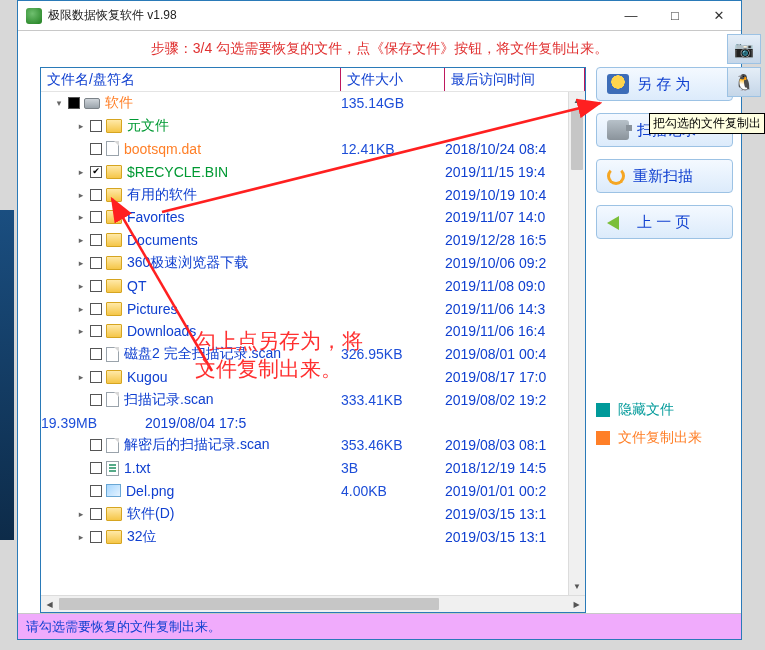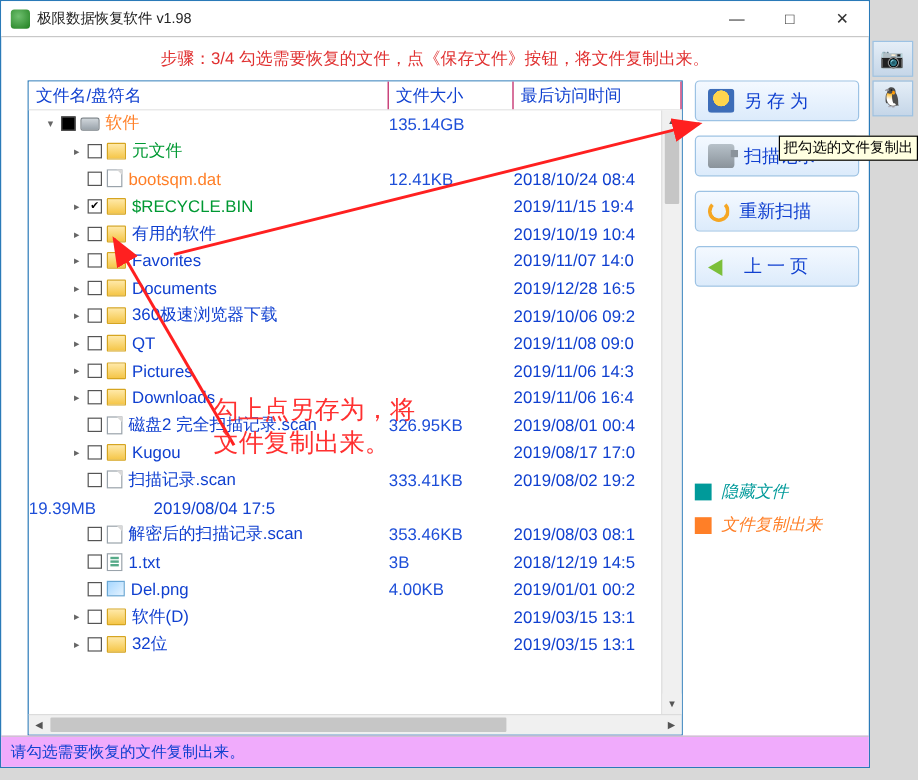--- a/index.html
+++ b/index.html
@@ -1,17 +1,17 @@
 <!DOCTYPE html>
 <html><head>
 <meta charset="utf-8">
 <style>
 * { margin:0; padding:0; box-sizing:border-box; font-family:"Microsoft YaHei","SimSun",Arial,sans-serif; }
 body { background:#d8d8d8; width:765px; height:650px; overflow:hidden; position:relative; }
-.window { position:absolute; left:0; top:0; width:725px; height:640px; background:#fff; border:1px solid #2a7ab8; }
+.window { position:absolute; left:17px; top:0; width:725px; height:640px; background:#fff; border:1px solid #2a7ab8; }
 .titlebar { height:30px; background:#fff; display:flex; align-items:center; border-bottom:1px solid #c8c8c8; }
 .titlebar .icon { width:16px; height:16px; margin:0 6px 0 8px; background:radial-gradient(circle at 40% 35%,#6fbf6f,#1f7f1f); border-radius:3px; }
 .titlebar .title { font-size:12px; color:#222; flex:0 0 auto; }
 .titlebar .spacer { flex:1; }
 .winbtn { width:44px; height:29px; display:flex; align-items:center; justify-content:center; color:#333; font-size:13px; }
 .winbtn.close { color:#333; }
 .step-bar { height:36px; display:flex; align-items:center; justify-content:center; color:#e03030; font-size:14px; font-weight:500; }
 .content { display:flex; padding:0 8px 0 22px; height:calc(100% - 30px - 36px - 26px); }
 .panel { flex:0 0 546px; border:1px solid #2a7ab8; display:flex; flex-direction:column; position:relative; }
 .cols { display:flex; height:24px; background:#fff; border-bottom:1px solid #e4e4e4; font-size:14px; color:#1040d0; }
@@ -51,21 +51,21 @@
 .btn { height:34px; border:1px solid #9cc2e4; background:linear-gradient(#f4f9ff,#dcebfb); border-radius:4px; display:flex; align-items:center; padding:0 10px; font-size:15px; color:#1040d0; gap:8px; }
 .btn .bi { width:22px; height:20px; }
 .bi.star { background:radial-gradient(circle at 50% 40%,#ffd54d 40%,transparent 42%),#3d6db8; border-radius:3px; position:relative;}
 .bi.star::after{content:"★"; position:absolute; left:3px; top:-1px; color:#ffd54d; font-size:14px;}
 .bi.cam { background:linear-gradient(#b7c1c9,#8a939b); border-radius:3px; position:relative;}
 .bi.cam::after{content:""; position:absolute; right:-3px; top:5px; width:6px; height:6px; background:#8a939b;}
 .bi.ref { border:3px solid #f5a623; border-radius:50%; border-top-color:transparent; width:18px; height:18px;}
 .bi.back { position:relative; }
 .bi.back::after{content:""; position:absolute; left:0; top:4px; border-right:12px solid #7bbf3a; border-top:7px solid transparent; border-bottom:7px solid transparent;}
 .legend { margin-top:150px; font-size:14px; }
-.lg { display:flex; align-items:center; gap:8px; margin-bottom:10px;font-style:italic; }
+.lg { display:flex; align-items:center; gap:8px; margin-bottom:10px; }
 .sw { width:14px; height:14px; }
 .sw.teal { background:#009a9a; }
 .sw.or { background:#ff7f27; }
 .lg .lt.teal { color:#009a9a; }
 .lg .lt.or { color:#ff7f27; }
 .status { position:absolute; left:0; right:0; bottom:0; height:26px; border-top:1px solid #c8c8c8; display:flex; align-items:center; padding-left:8px; font-size:13px; color:#1040d0; background:#f0abfc;}
 .annot { position:absolute; left:177px; top:326px; color:#ff3030; font-size:21px; line-height:28px; pointer-events:none; font-family:"SimSun"; }
 .arrow-svg { position:absolute; pointer-events:none; }
 .float-icons { position:absolute; right:0; top:34px; width:38px; }
 .fic { width:34px; height:30px; background:linear-gradient(#e5eef7,#c5d6e8); border:1px solid #9cc2e4; margin-bottom:3px; display:flex; align-items:center; justify-content:center; font-size:16px;}

